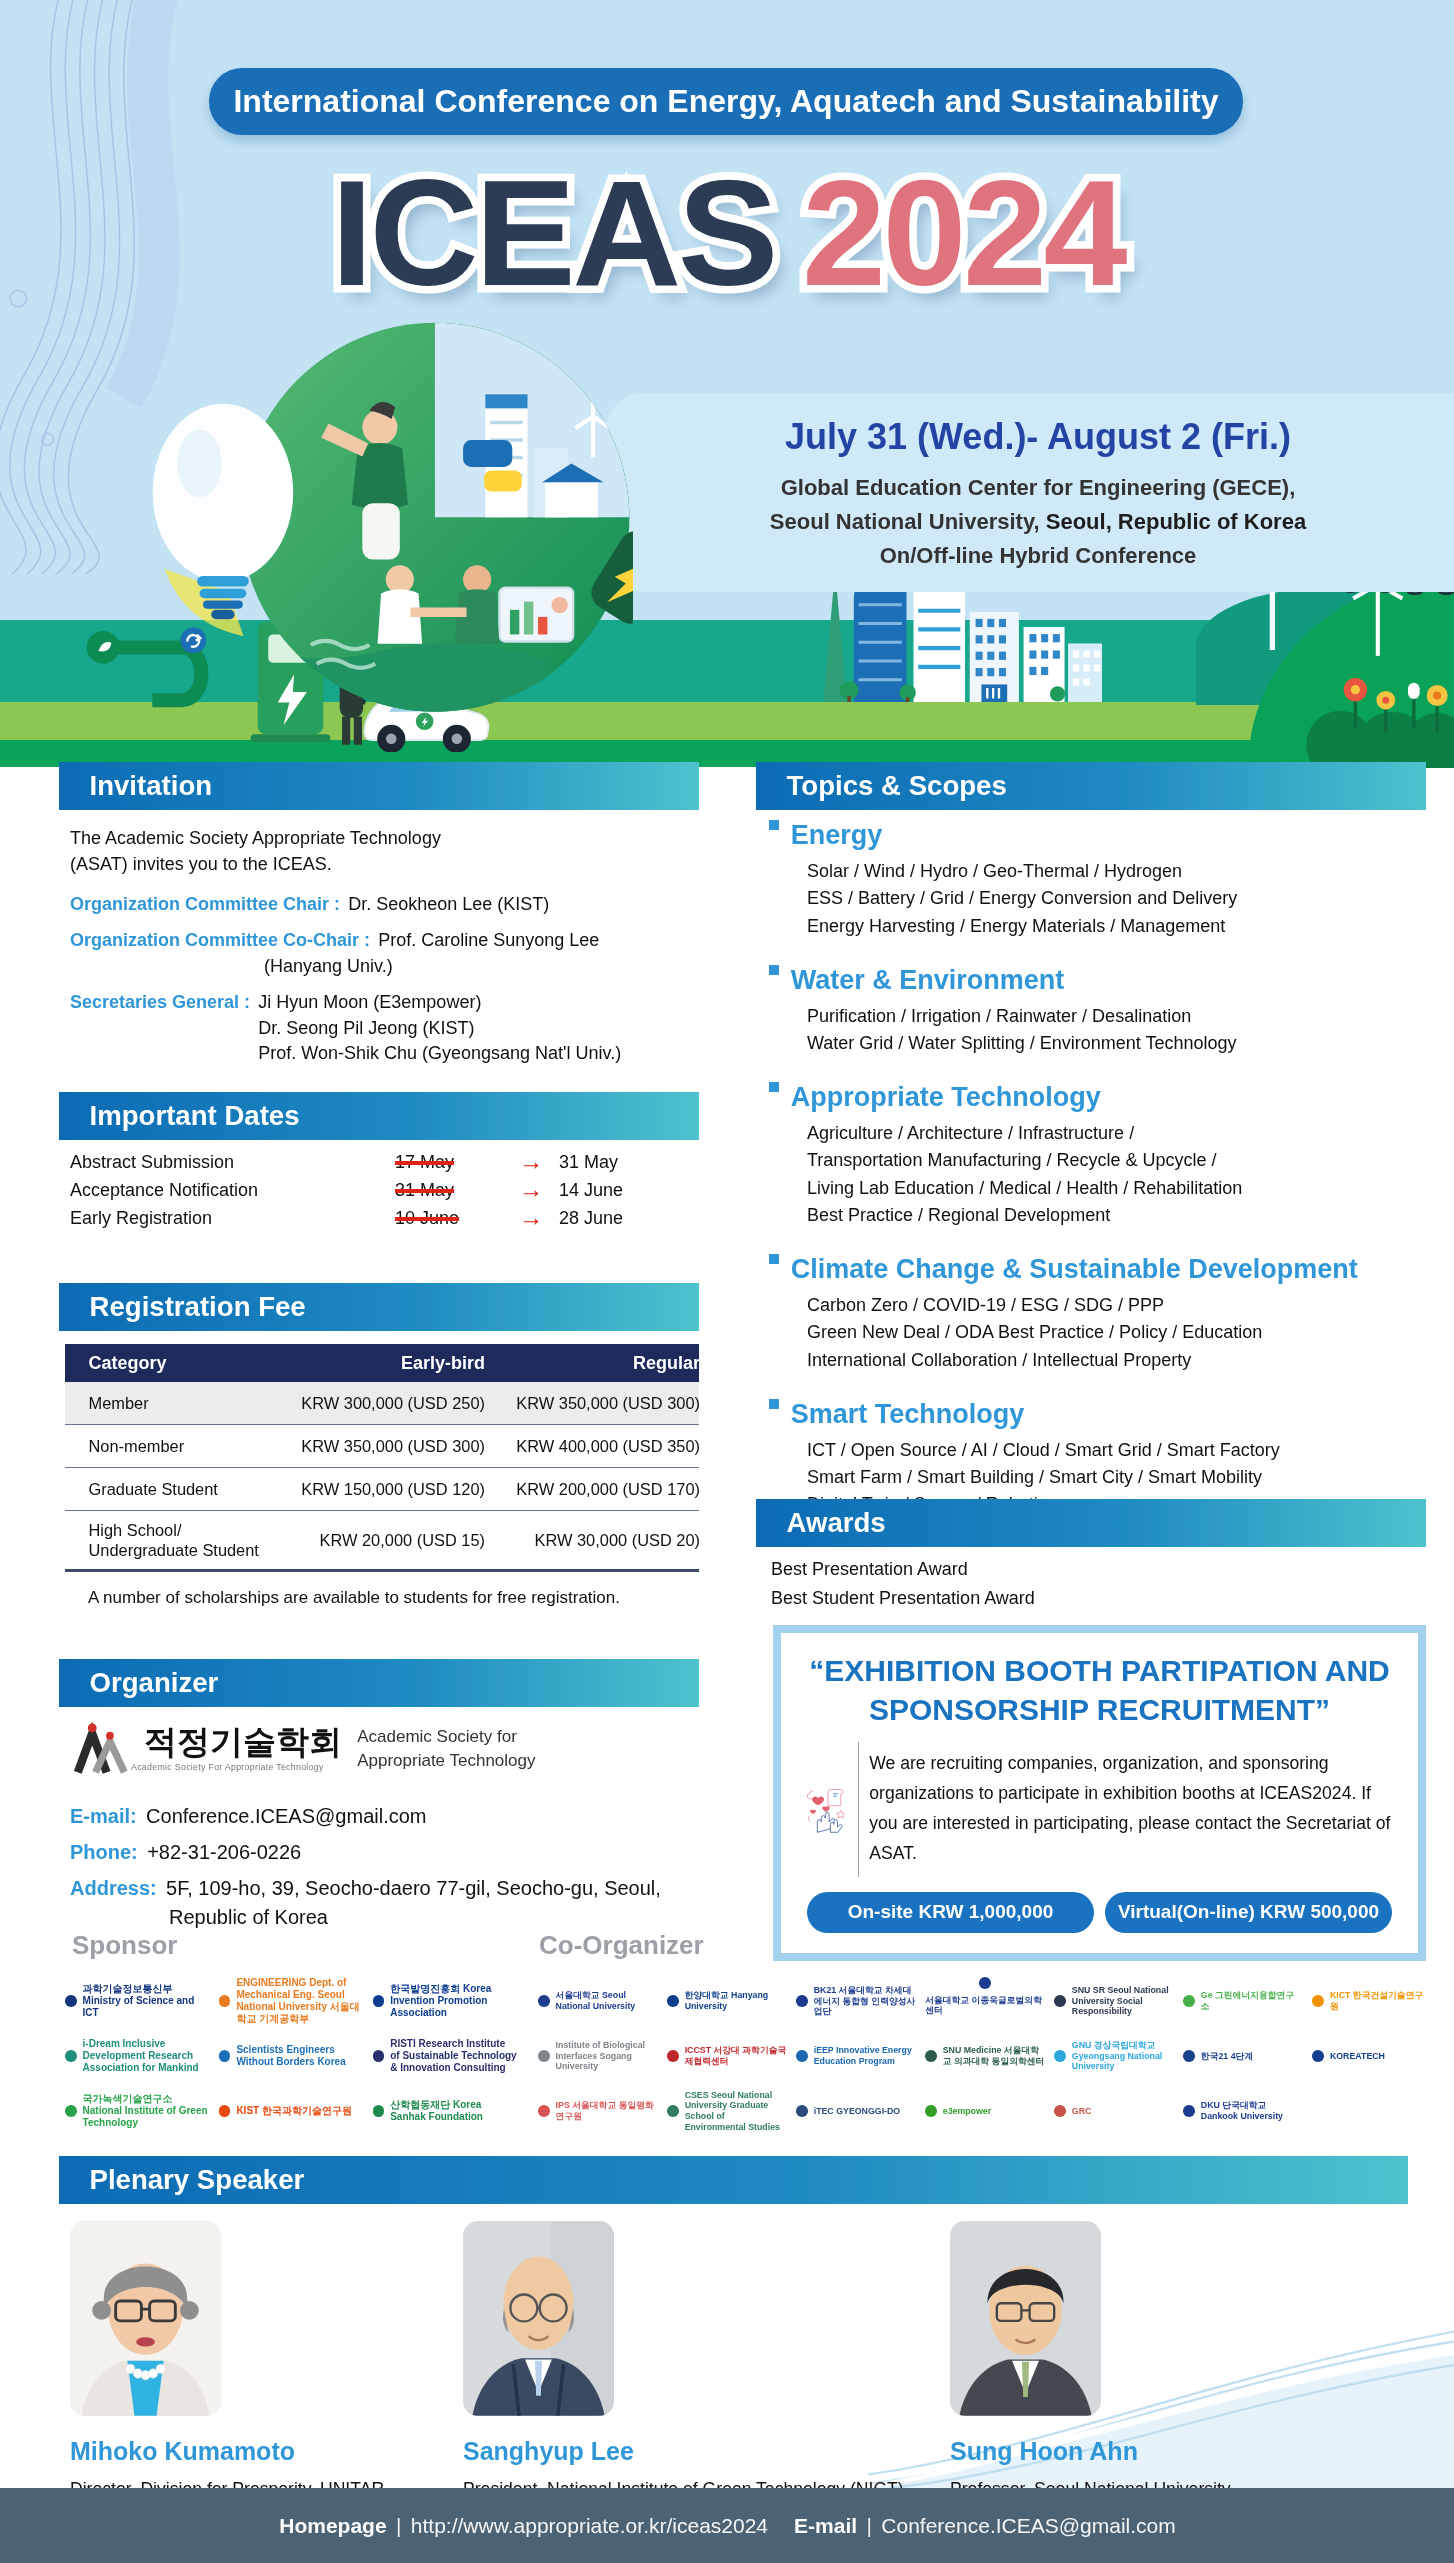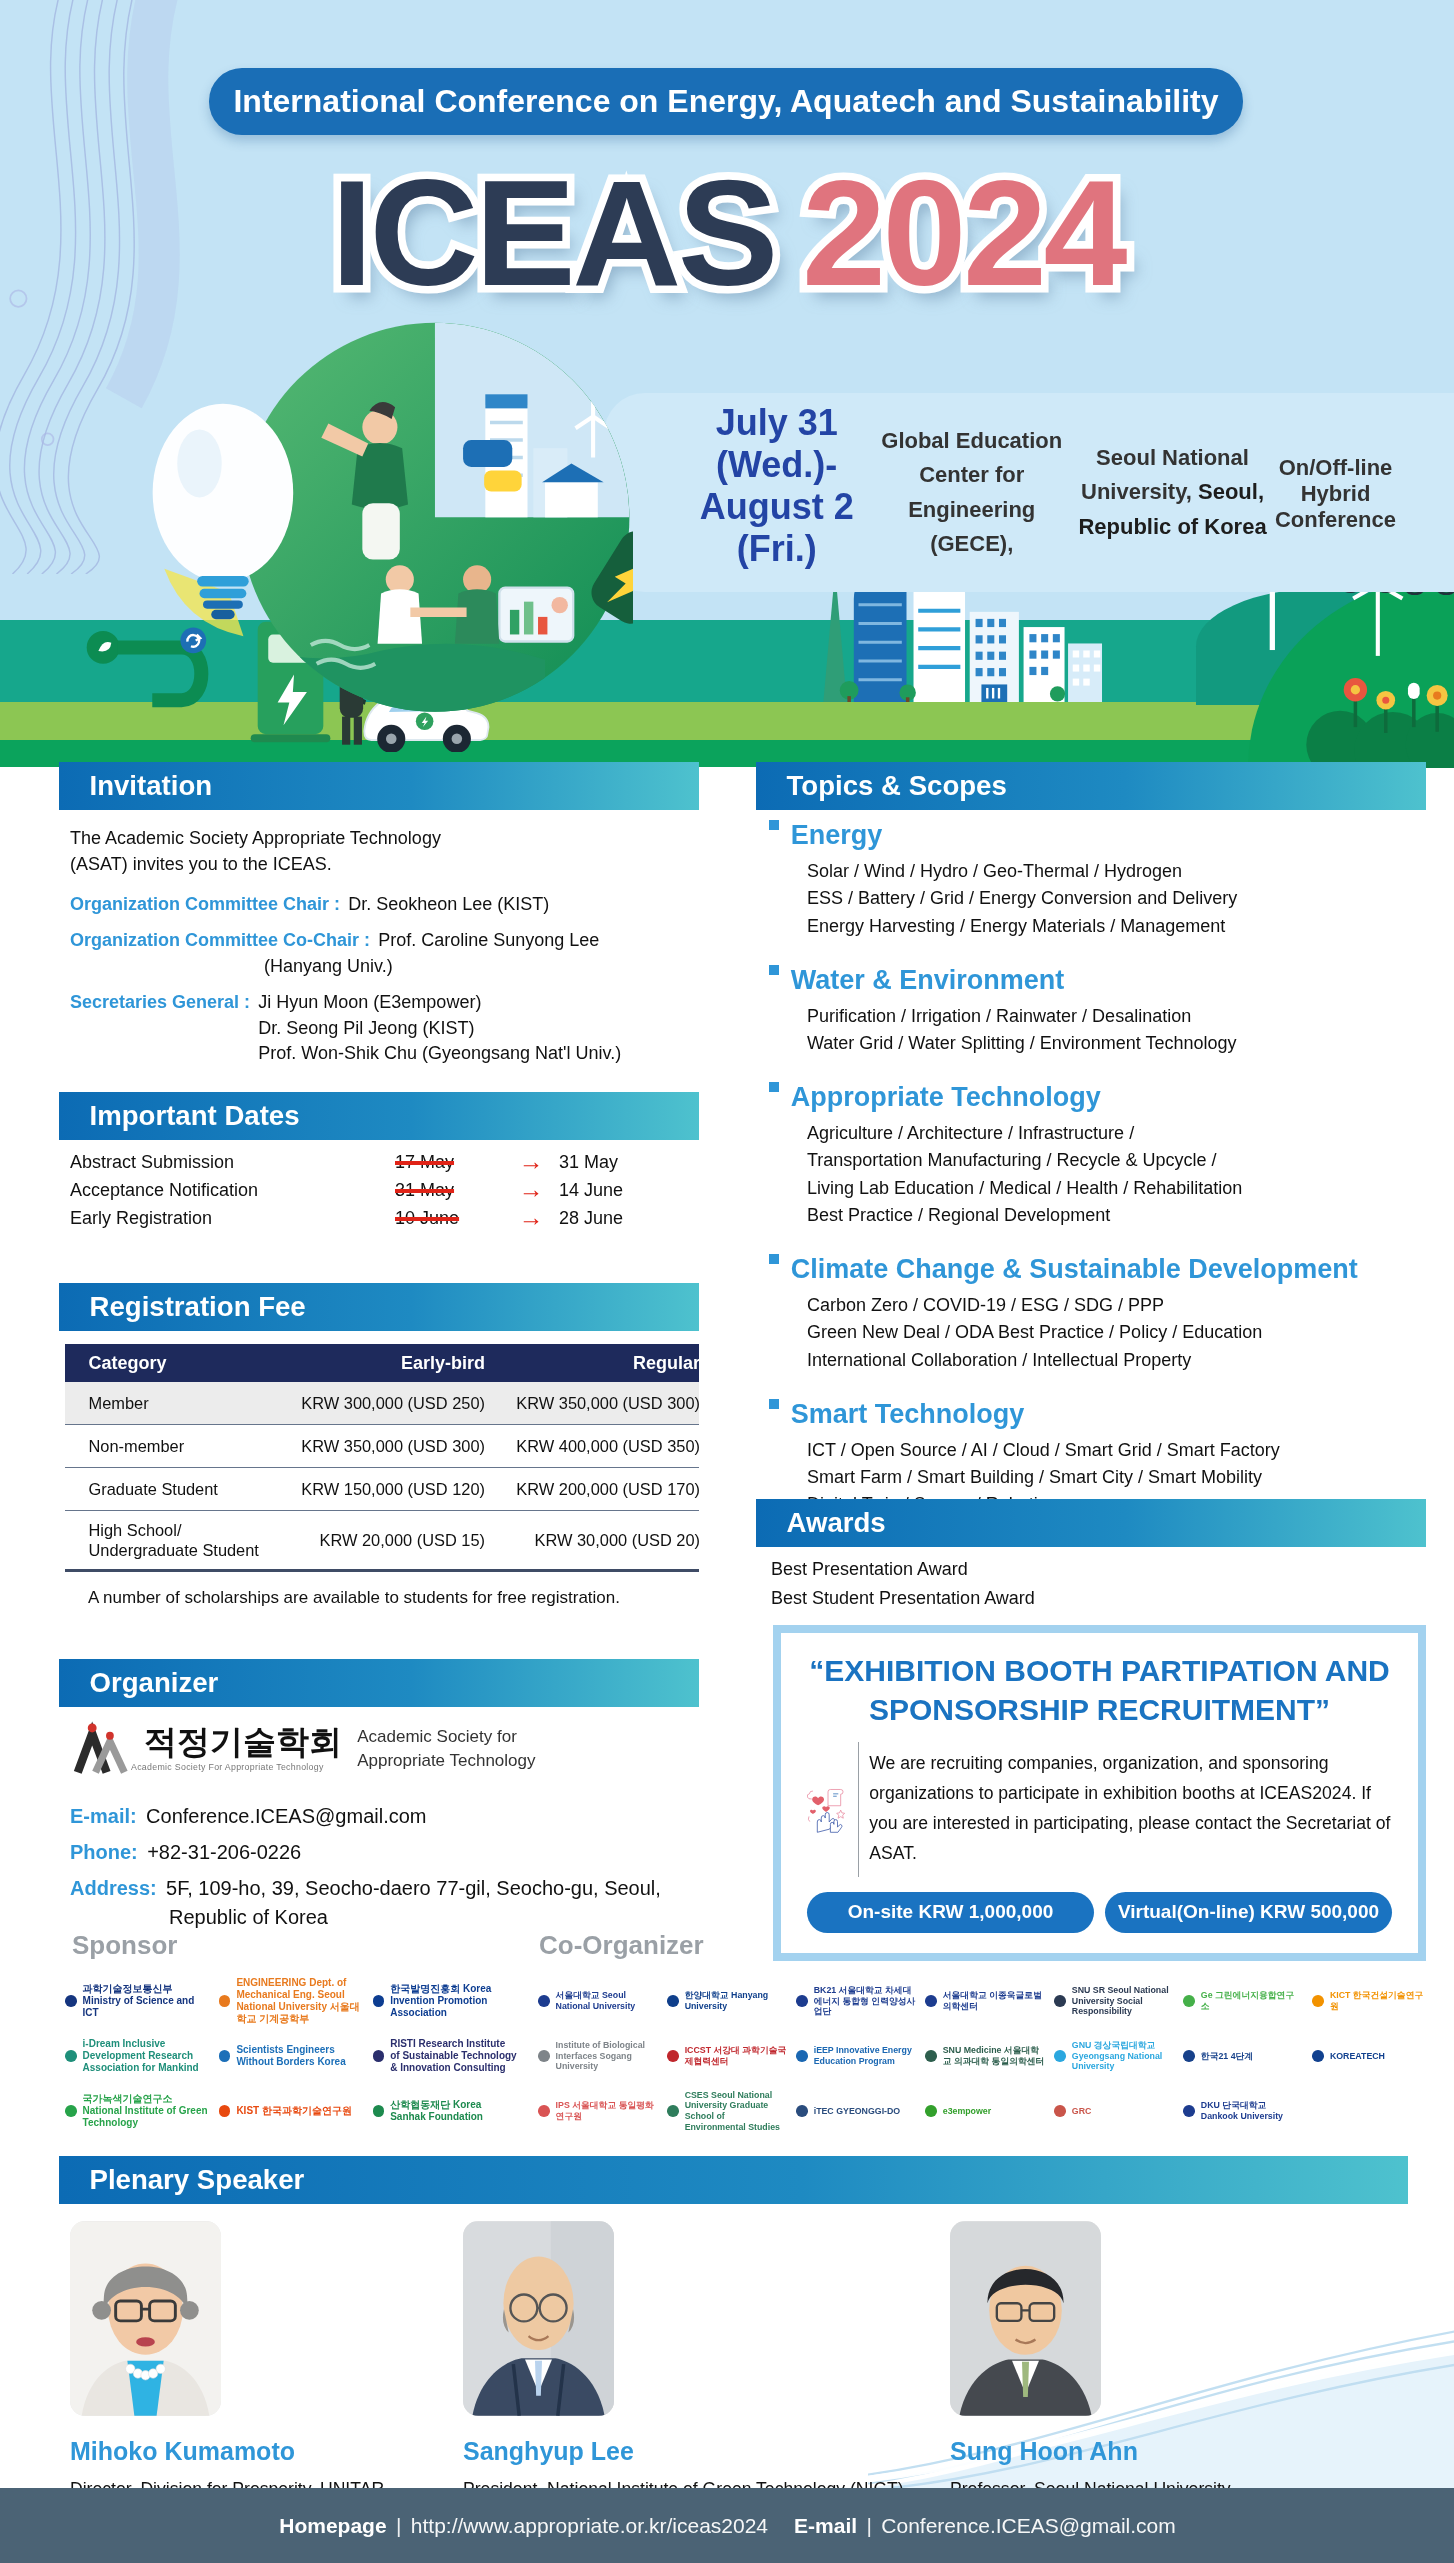--- a/index.html
+++ b/index.html
@@ -19,21 +19,21 @@
         box-shadow:0 5.9px 10.6px rgba(20,80,140,.25);z-index:3}
   .big-title{position:absolute;left:0;top:154px;width:100%;height:170px;text-align:center;font-weight:700;
         font-size:151px;letter-spacing:-3.5px;line-height:1.05;z-index:3}
   .big-title .layer{position:absolute;left:0;top:0;width:100%;white-space:nowrap}
   .big-title .stroke{-webkit-text-stroke:15.2px #ffffff;color:transparent;text-shadow:8.2px 11.7px 15.2px rgba(110,145,175,.6)}
   .big-title .main{color:#2d3c55}
   .big-title .yr{color:#e0747e;margin-left:27px}
   .big-title .stroke .main,.big-title .stroke .yr{color:transparent}
 
   .date-card{position:absolute;left:604px;top:393px;width:851px;height:199px;background:#cfe9f8;
-        border-radius:41px 0 0 41px;display:flex;flex-direction:row;align-items:center;justify-content:center;
+        border-radius:41px 0 0 41px;display:flex;flex-direction:column;align-items:center;justify-content:center;
         padding:0 59px 0 76px;text-align:center;z-index:2}
   .date-range{font-size:36px;font-weight:700;color:#2344a5;margin-bottom:13px}
   .venue{font-size:22px;font-weight:600;color:#333;line-height:1.55}
   .venue .bold{font-weight:800;color:#1d1d1d}
   .mode{font-size:22px;font-weight:600;color:#333;margin-top:3.5px}
 
   .cloud{position:absolute;left:1389px;top:494px;width:88px;height:45px;background:#fff;border-radius:23.5px;opacity:.95;z-index:1}
 
   .hill-back{position:absolute;left:1196px;top:588px;width:259px;height:117px;background:#129a7f;border-radius:50% 50% 0 0;z-index:1}
   .hill-front{position:absolute;left:1248px;top:576px;width:207px;height:191px;background:#0aa158;border-radius:100% 0 0 0;z-index:1}
@@ -674,21 +674,21 @@
         <span class="logo-name">서울대학교 Seoul National University</span>
       </div>
     <div class="logo-cell" style="color: rgb(15, 63, 139);">
         <span class="logo-glyph"></span>
         <span class="logo-name">한양대학교 Hanyang University</span>
       </div>
     <div class="logo-cell" style="color: rgb(29, 60, 143);">
         <span class="logo-glyph"></span>
         <span class="logo-name">BK21 서울대학교 차세대 에너지 통합형 인력양성사업단</span>
       </div>
-    <div class="logo-cell" style="color: rgb(29, 60, 143);">
+    <div class="logo-cell" style="color: rgb(29, 60, 143); flex-direction: column;">
         <span class="logo-glyph"></span>
         <span class="logo-name">서울대학교 이종욱글로벌의학센터</span>
       </div>
     <div class="logo-cell" style="color: rgb(43, 58, 82);">
         <span class="logo-glyph"></span>
         <span class="logo-name">SNU SR Seoul National University Social Responsibility</span>
       </div>
     <div class="logo-cell" style="color: rgb(69, 176, 73);">
         <span class="logo-glyph"></span>
         <span class="logo-name">Ge 그린에너지융합연구소</span>

